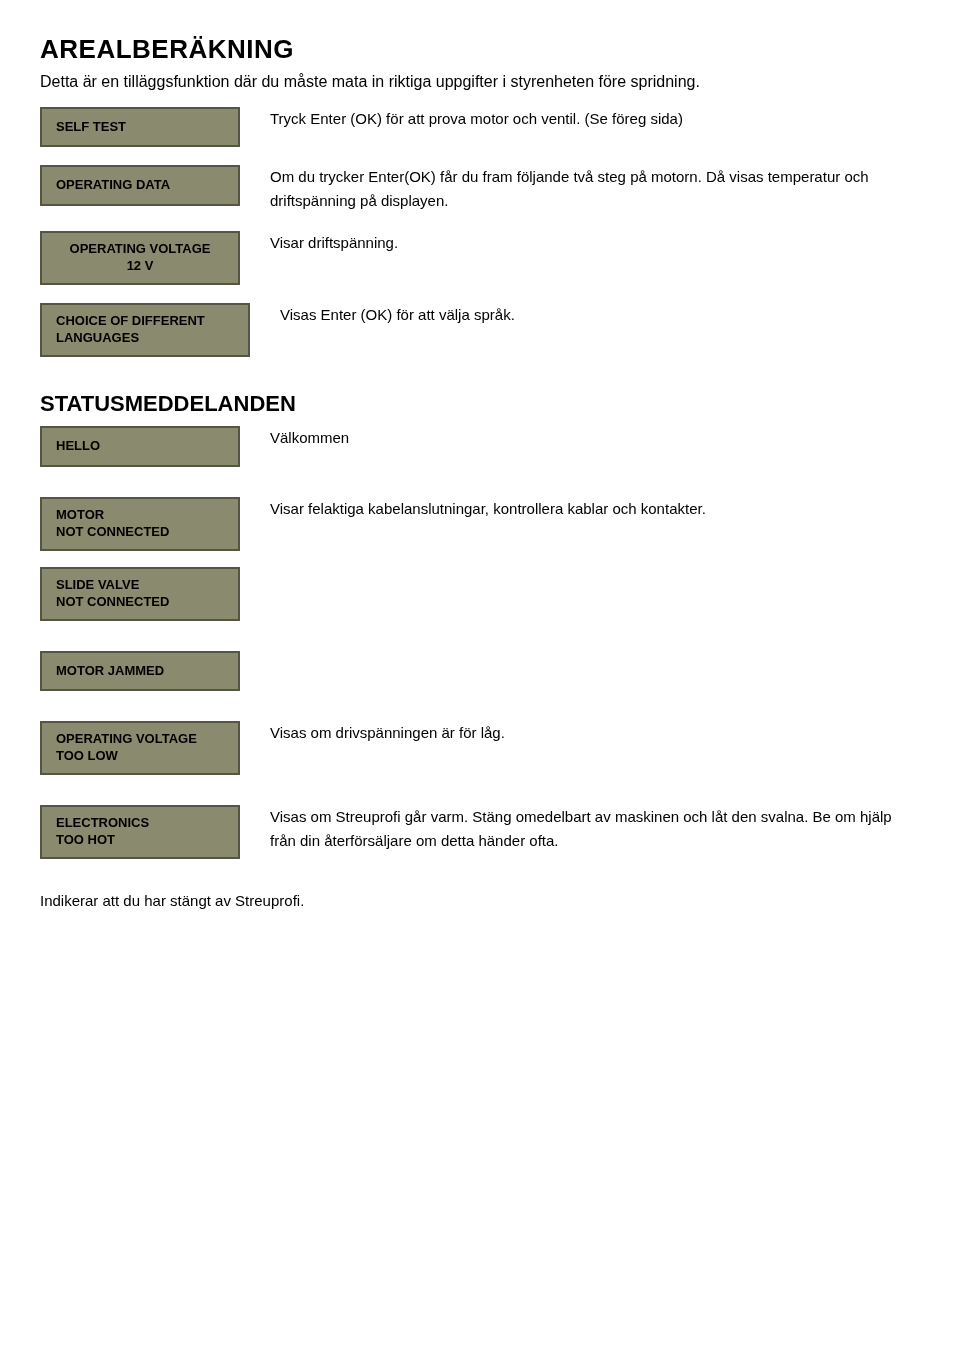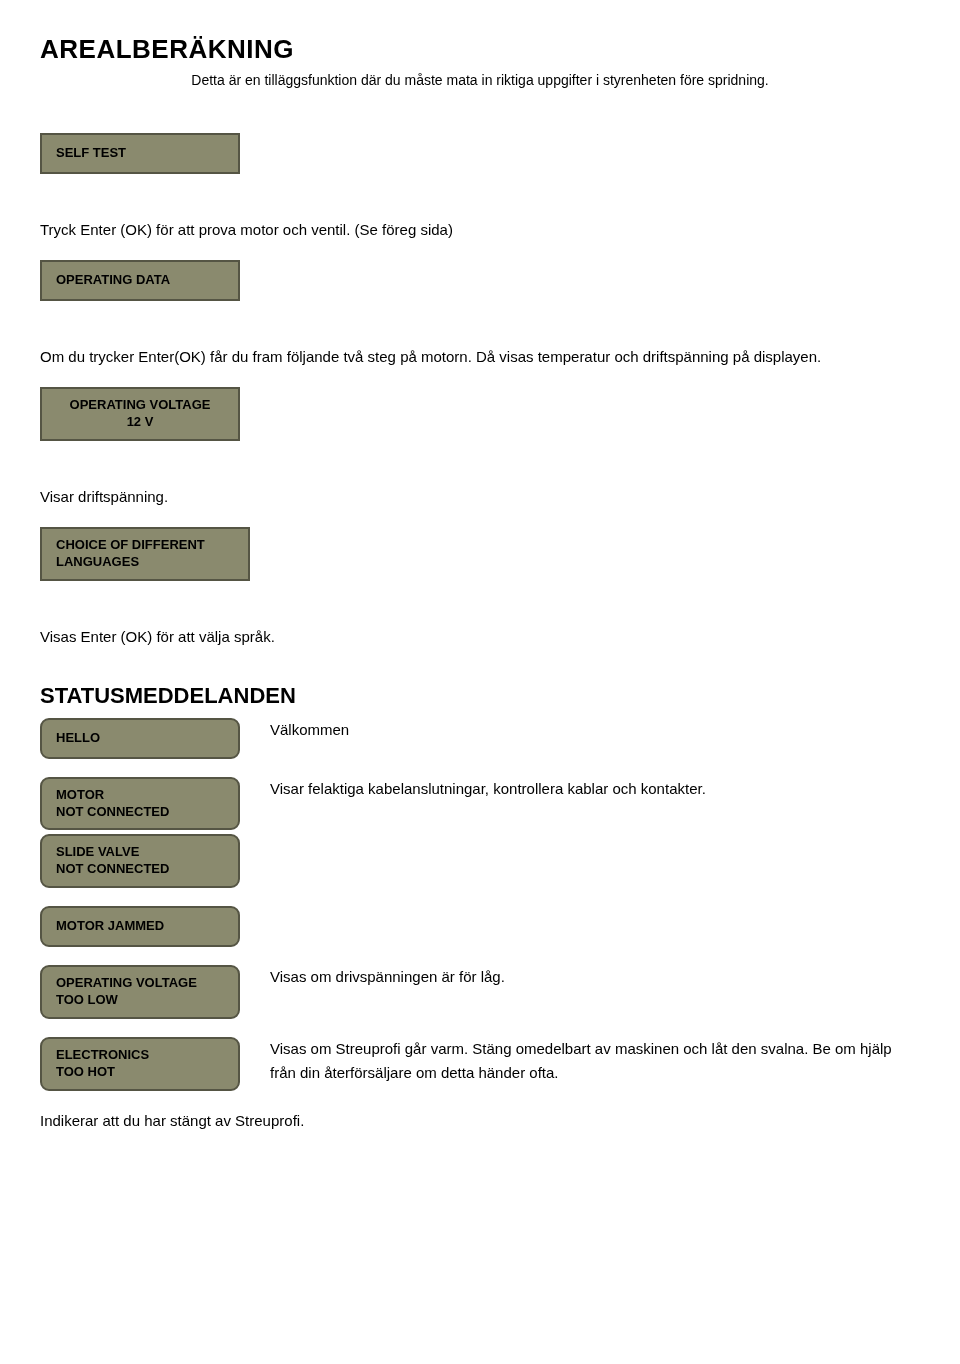--- a/index.html
+++ b/index.html
@@ -13,32 +13,30 @@
       line-height: 1.5;
     }
 
     h1 {
       font-size: 26px;
       font-weight: bold;
       letter-spacing: 0.5px;
     }
 
     .intro-text {
-      font-size: 14px;
-      margin-bottom: 42px;
+      font-size: 16px;
+      margin-bottom: 12px;
       line-height: 1.6;
-      text-align: center;
     }
 
     .section-layout {
       display: flex;
       align-items: flex-start;
       margin-bottom: 18px;
-      gap: 44px;
-      flex-direction: column;
+      gap: 30px;
     }
 
     .display-box {
       background-color: #8a8a6e;
       color: #000000;
       font-weight: bold;
       font-size: 13px;
       text-transform: uppercase;
       padding: 10px 14px;
       border: 2px solid #555544;
@@ -71,22 +69,21 @@
     }
 
     .status-pair {
       display: flex;
       align-items: flex-start;
       gap: 30px;
       margin-bottom: 14px;
     }
 
     .status-pair .display-box {
-      margin-bottom: 4px;
-      border-radius: 9px;
+      margin-bottom: 16px;
     }
 
     .stacked-boxes {
       display: flex;
       flex-direction: column;
       gap: 0;
     }
 
     .voltage-box {
       text-align: center;

